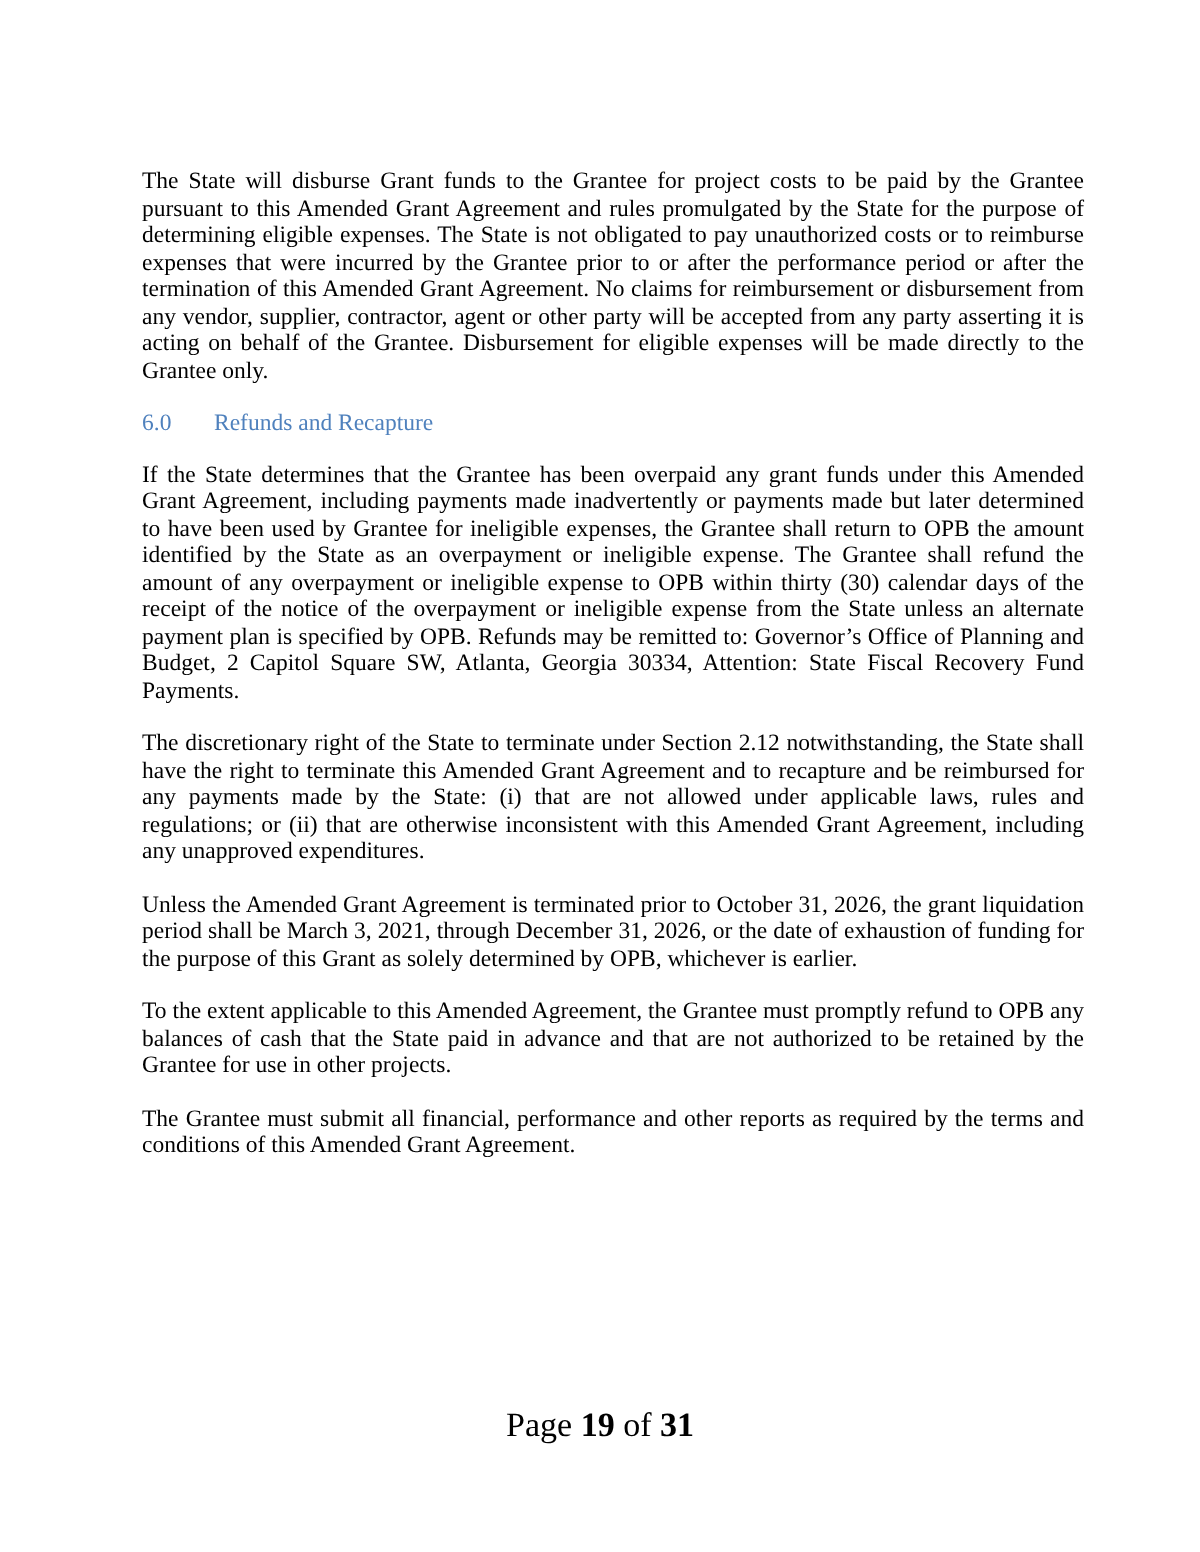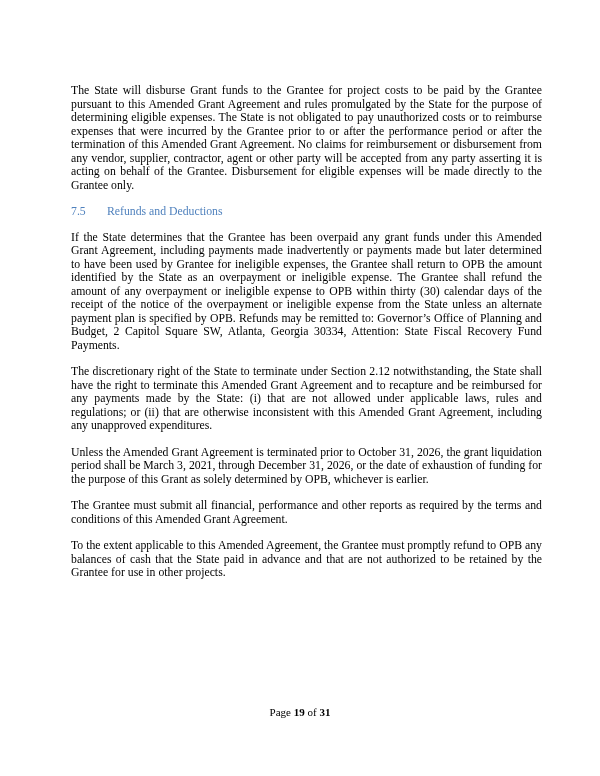--- a/index.html
+++ b/index.html
@@ -35,44 +35,44 @@
   .hnum {
     display: inline-block;
     width: 36px;
   }
   .footer {
     position: absolute;
     left: 0;
     top: 706px;
     width: 100%;
     text-align: center;
-    font-size: 11px;
+    font-size: 17px;
     line-height: 13px;
   }
   .footer b { font-weight: bold; }
 </style>
 </head>
 <body>
 
 <div class="page">
   <main class="content">
 
     <p class="para">The State will disburse Grant funds to the Grantee for project costs to be paid by the Grantee pursuant to this Amended Grant Agreement and rules promulgated by the State for the purpose of determining eligible expenses. The State is not obligated to pay unauthorized costs or to reimburse expenses that were incurred by the Grantee prior to or after the performance period or after the termination of this Amended Grant Agreement. No claims for reimbursement or disbursement from any vendor, supplier, contractor, agent or other party will be accepted from any party asserting it is acting on behalf of the Grantee. Disbursement for eligible expenses will be made directly to the Grantee only.</p>
 
     <h2 class="heading">
-      <span class="hnum">7.5</span><span class="htitle">Refunds and Deductions</span>
+      <span class="hnum">6.0</span><span class="htitle">Refunds and Recapture</span>
     </h2>
     <p class="para">If the State determines that the Grantee has been overpaid any grant funds under this Amended Grant Agreement, including payments made inadvertently or payments made but later determined to have been used by Grantee for ineligible expenses, the Grantee shall return to OPB the amount identified by the State as an overpayment or ineligible expense. The Grantee shall refund the amount of any overpayment or ineligible expense to OPB within thirty (30) calendar days of the receipt of the notice of the overpayment or ineligible expense from the State unless an alternate payment plan is specified by OPB. Refunds may be remitted to: Governor’s Office of Planning and Budget, 2 Capitol Square SW, Atlanta, Georgia 30334, Attention: State Fiscal Recovery Fund Payments.</p>
 
     <p class="para">The discretionary right of the State to terminate under Section 2.12 notwithstanding, the State shall have the right to terminate this Amended Grant Agreement and to recapture and be reimbursed for any payments made by the State: (i) that are not allowed under applicable laws, rules and regulations; or (ii) that are otherwise inconsistent with this Amended Grant Agreement, including any unapproved expenditures.</p>
 
     <p class="para">Unless the Amended Grant Agreement is terminated prior to October 31, 2026, the grant liquidation period shall be March 3, 2021, through December 31, 2026, or the date of exhaustion of funding for the purpose of this Grant as solely determined by OPB, whichever is earlier.</p>
 
+    <p class="para">To the extent applicable to this Amended Agreement, the Grantee must promptly refund to OPB any balances of cash that the State paid in advance and that are not authorized to be retained by the Grantee for use in other projects.</p>
     <p class="para">The Grantee must submit all financial, performance and other reports as required by the terms and conditions of this Amended Grant Agreement.</p>
-    <p class="para">To the extent applicable to this Amended Agreement, the Grantee must promptly refund to OPB any balances of cash that the State paid in advance and that are not authorized to be retained by the Grantee for use in other projects.</p>
 
   </main>
 
   <footer class="footer">
     <span>Page</span>
     <b>19</b>
     <span>of</span>
     <b>31</b>
   </footer>
 </div>

